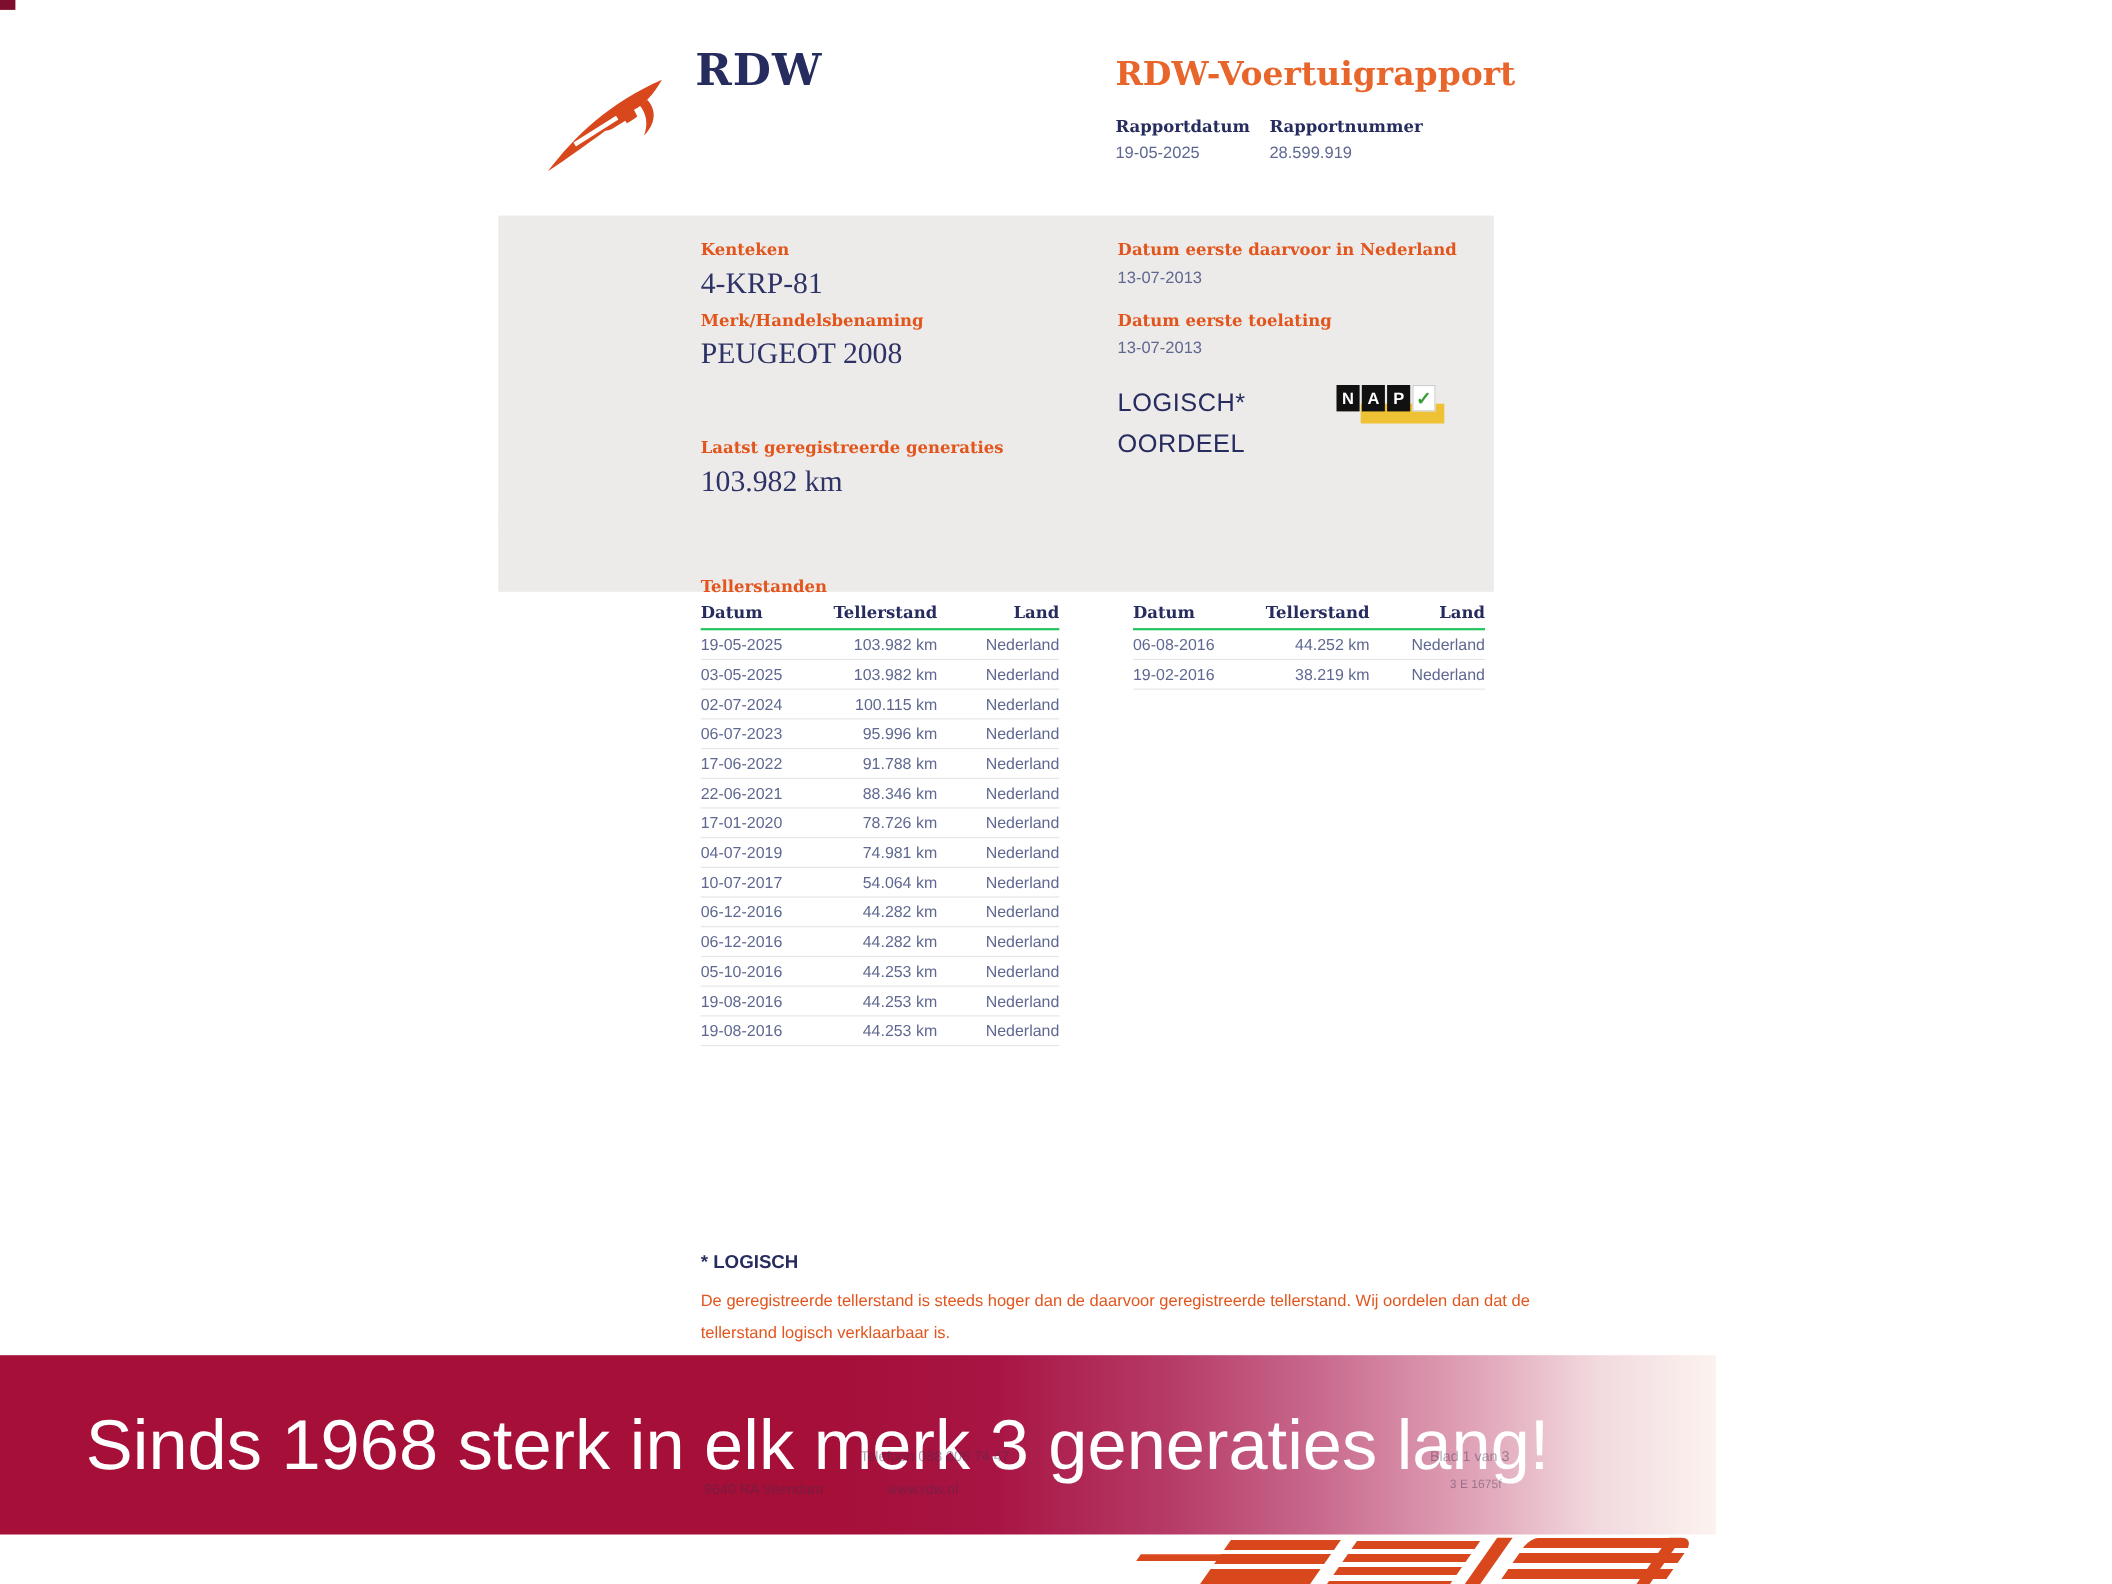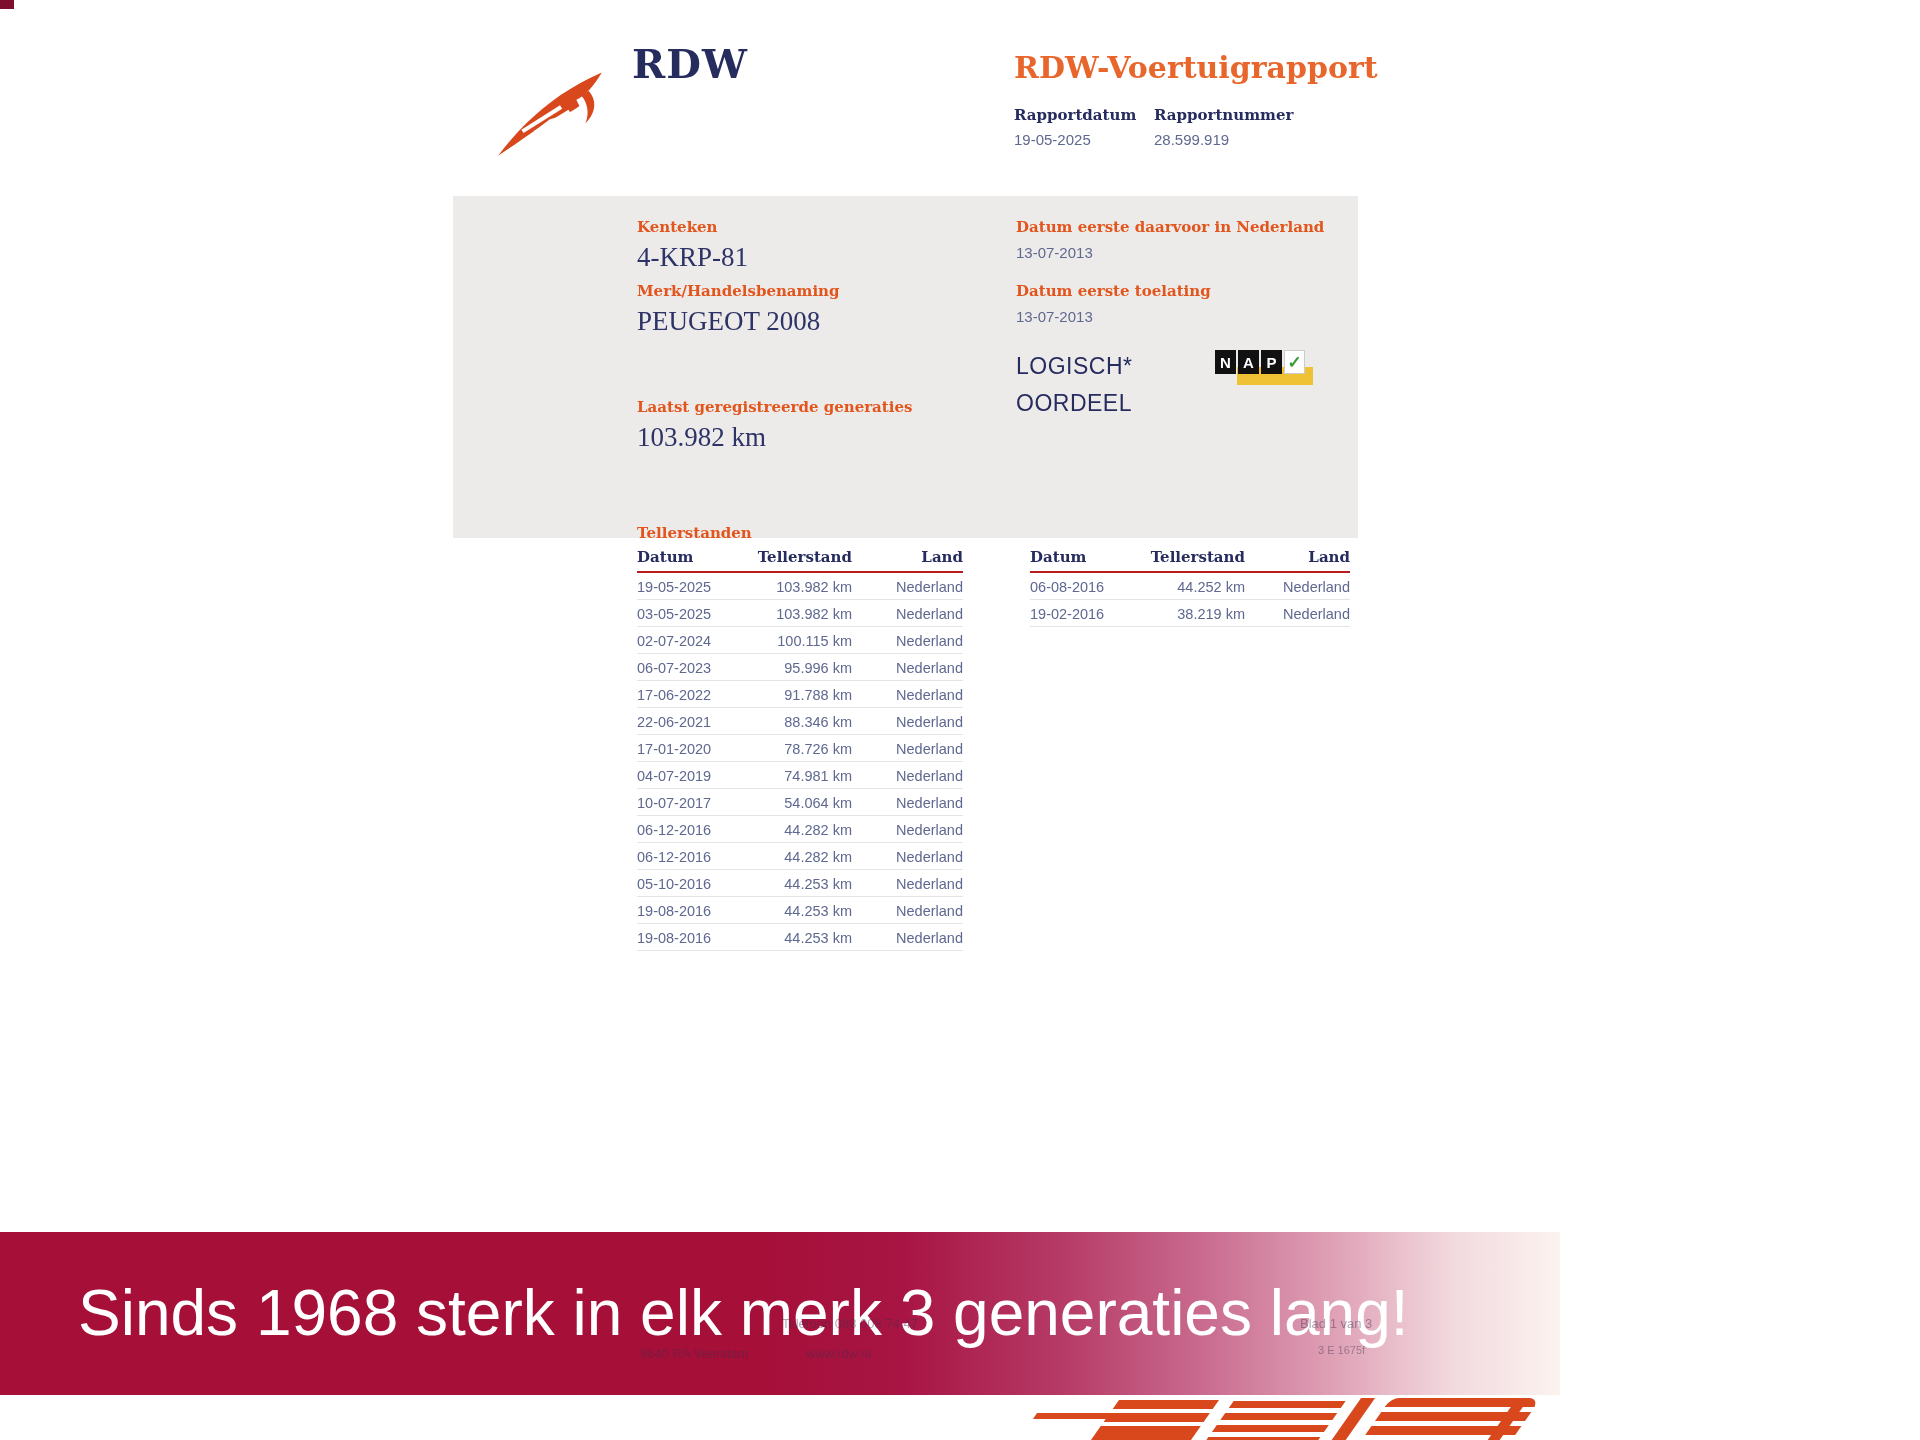--- a/index.html
+++ b/index.html
@@ -37,21 +37,21 @@
   .nap-tile{width:21px;height:24px;background:#111111;color:#ffffff;font-weight:bold;font-size:15px;
             display:flex;align-items:center;justify-content:center;}
   .nap-check-tile{width:21px;height:24px;background:#ffffff;border:1px solid #cccccc;box-sizing:border-box;
             color:#3a9c35;font-weight:bold;font-size:17px;display:flex;align-items:center;justify-content:center;}
 
   
   .section-title{position:absolute;left:637px;top:524px;}
   .table{position:absolute;top:548px;}
   .table-left{left:637px;width:326px;}
   .table-right{left:1030px;width:320px;}
-  .thead{display:flex;align-items:flex-end;border-bottom:2px solid #b91c1c;padding-bottom:5px;
+  .thead{display:flex;align-items:flex-end;border-bottom:2px solid #22c55e;padding-bottom:5px;
          color:#272c5f;font-family:"DejaVu Serif",serif;font-weight:bold;font-size:15px;}
   .trow{display:flex;border-bottom:1px solid #e4e4e4;padding:6px 0 4px;font-size:14.5px;color:#5f6890;}
   .col-datum{width:120px;text-align:left;}
   .col-teller{width:95px;text-align:right;}
   .col-land{flex:1;text-align:right;}
 
   
   .footnote{position:absolute;left:637px;top:1138px;width:790px;}
   .footnote-title{font-weight:bold;font-size:17px;color:#272c5f;}
   .footnote-body{margin-top:10px;font-size:15px;color:#e2551d;line-height:29px;}
@@ -241,20 +241,24 @@
           <span class="col-land">Nederland</span>
         </div>
         <div class="trow">
           <span class="col-datum">19-02-2016</span>
           <span class="col-teller">38.219 km</span>
           <span class="col-land">Nederland</span>
         </div>
       </div>
   </div>
 
+  <div class="footnote">
+    <div class="footnote-title">* LOGISCH</div>
+    <div class="footnote-body">De geregistreerde tellerstand is steeds hoger dan de daarvoor geregistreerde tellerstand. Wij oordelen dan dat de tellerstand logisch verklaarbaar is.</div>
+  </div>
 
   <div class="banner">
     <div class="banner-text">Sinds 1968 sterk in elk merk 3 generaties lang!</div>
     <div class="faint ft-phone">Telefoon 088 008 74 47</div>
     <div class="faint ft-city">9640 RA Veendam</div>
     <div class="faint ft-web">www.rdw.nl</div>
     <div class="faint ft-page">Blad 1 van 3</div>
     <div class="faint ft-code">3 E 1675f</div>
   </div>
 

